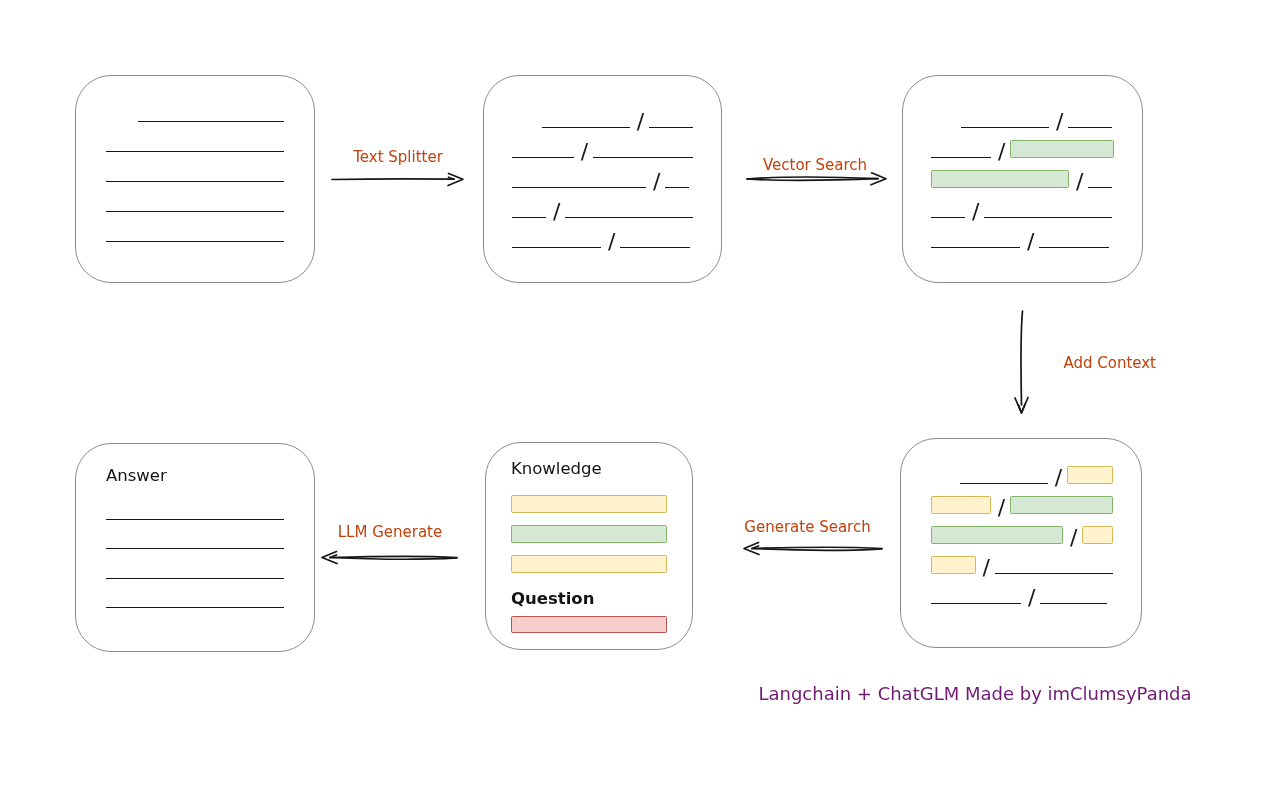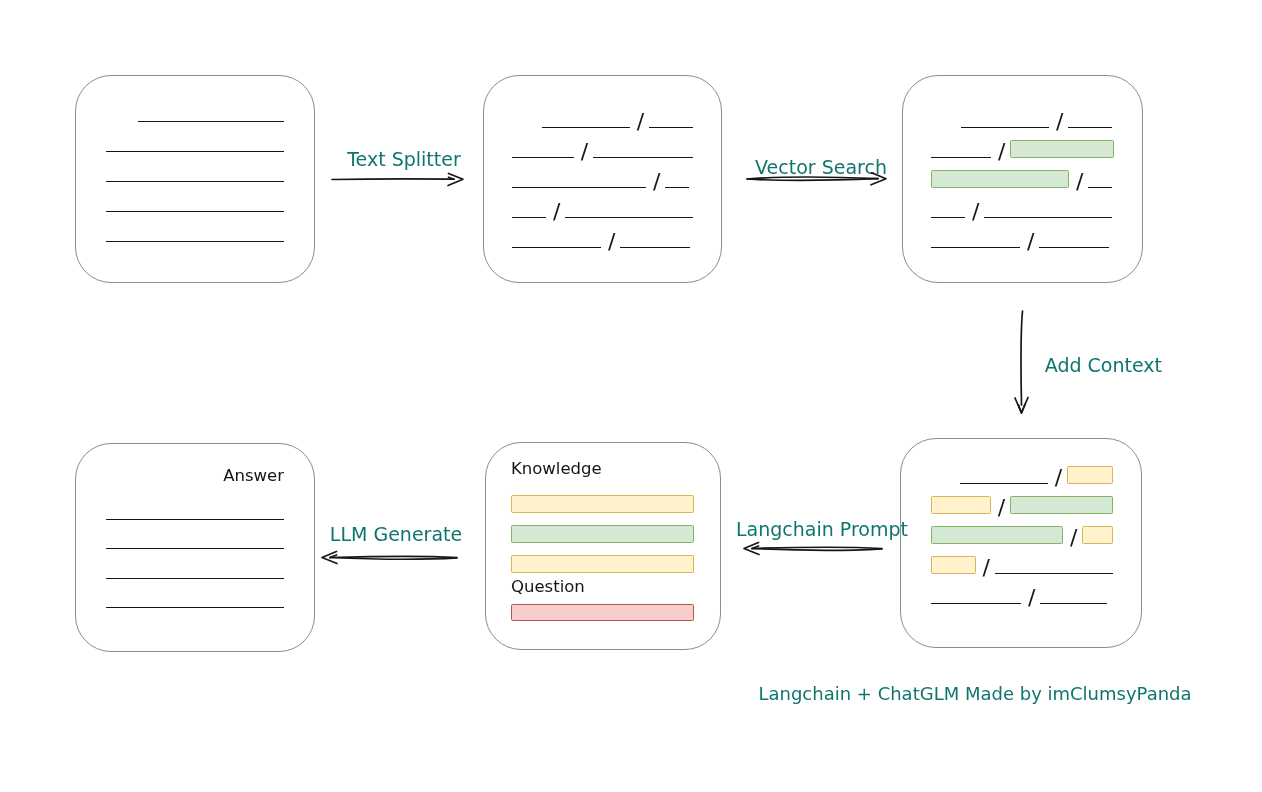--- a/index.html
+++ b/index.html
@@ -3,59 +3,59 @@
 <meta charset="utf-8">
 <style>
   html,body{margin:0;padding:0;background:#fff;}
   #canvas{position:relative;width:1262px;height:792px;background:#ffffff;overflow:hidden;
           font-family:"DejaVu Sans","Liberation Sans",sans-serif;color:#161616;}
 
   .box{position:absolute;border:1.4px solid #8d8d8d;border-radius:36px;background:#fff;box-sizing:border-box;}
   #box-source   {left:75px;  top:75px;  width:240px;height:208px;padding:16px 30px 0 30px;}
   #box-split    {left:483px; top:75px;  width:239px;height:208px;padding:22px 28px 0 28px;}
   #box-vector   {left:902px; top:75px;  width:241px;height:208px;padding:22px 28px 0 28px;}
-  #box-answer   {left:75px;  top:443px; width:240px;height:209px;padding:22px 30px 0 30px;text-align:right;}
-  #box-prompt   {left:485px; top:442px; width:236px;height:208px;padding:16px 25px 0 25px;}
+  #box-answer   {left:75px;  top:443px; width:240px;height:209px;padding:22px 30px 0 30px;}
+  #box-prompt   {left:485px; top:442px; width:208px;height:208px;padding:16px 25px 0 25px;}
   #box-context  {left:900px; top:438px; width:242px;height:210px;padding:15px 28px 0 30px;}
 
   .chunk-row{display:flex;align-items:flex-end;height:30px;}
   .answer-rows .chunk-row{height:29.5px;}
   .rows-q .chunk-row{height:17px;}
   .seg-line{display:inline-block;height:0;border-bottom:1.8px solid #161616;}
   .seg-indent{display:inline-block;height:0;}
   .seg-slash{font-size:22px;line-height:20px;margin:0 5px 0 7px;transform:translateY(4px);
              font-weight:500;color:#161616;}
   .seg-green,.seg-yellow,.seg-red{display:inline-block;height:18px;box-sizing:border-box;border-radius:1.5px;}
   .seg-green {background:#d5e8d4;border:1.7px solid #82b366;}
   .seg-yellow{background:#fff2cc;border:1.7px solid #d6b656;}
   .seg-red   {background:#f8cecc;border:1.7px solid #b85450;height:17px;}
 
   .inner-label{font-size:16.5px;color:#141414;height:20px;line-height:20px;}
   #box-prompt .rows{margin-top:4px;}
-  #box-prompt .inner-label.q{margin-top:4px;}
+  #box-prompt .inner-label.q{margin-top:16px;font-weight:bold;}
   #box-prompt .rows-q{margin-top:7px;}
   #box-answer .answer-rows{margin-top:4px;}
 
-  .flow-label{position:absolute;font-size:19px;color:#0f766e;text-align:center;white-space:nowrap;margin-left:6px;}
+  .flow-label{position:absolute;font-size:15px;color:#c2410c;text-align:center;white-space:nowrap;}
   #lbl-text-splitter  {left:328px;top:148px;width:140px;}
   #lbl-vector-search  {left:742px;top:156px;width:146px;}
   #lbl-add-context    {left:1036px;top:354px;width:120px;text-align:right;}
   #lbl-generate-prompt{left:730px;top:518px;width:155px;}
   #lbl-llm-response   {left:320px;top:523px;width:140px;}
 
   .arrow{position:absolute;}
   .arrow path{fill:none;stroke:#161616;stroke-width:1.7;stroke-linecap:round;stroke-linejoin:round;}
   #arr-text-splitter  {left:330px;top:170px;}
   #arr-vector-search  {left:744px;top:169px;}
   #arr-add-context    {left:1010px;top:309px;}
   #arr-generate-prompt{left:740px;top:539px;}
   #arr-llm-response   {left:320px;top:548px;}
 
   #caption{position:absolute;left:745px;top:683px;width:460px;text-align:center;
-           font-size:18px;color:#0f766e;white-space:nowrap;}
+           font-size:18px;color:#701a75;white-space:nowrap;}
 </style>
 </head>
 <body>
 
 <div id="canvas">
 
   <div class="box" id="box-source">
     <div class="rows">
         <div class="chunk-row">
           <span class="seg-indent" style="width: 32px;"></span>
@@ -204,21 +204,21 @@
           <span class="seg-line" style="width: 90px;"></span>
           <span class="seg-slash">/</span>
           <span class="seg-line" style="width: 67px;"></span>
         </div>
       </div>
   </div>
 
   <div class="flow-label" id="lbl-text-splitter">Text Splitter</div>
   <div class="flow-label" id="lbl-vector-search">Vector Search</div>
   <div class="flow-label" id="lbl-add-context">Add Context</div>
-  <div class="flow-label" id="lbl-generate-prompt">Langchain Prompt</div>
+  <div class="flow-label" id="lbl-generate-prompt">Generate Search</div>
   <div class="flow-label" id="lbl-llm-response">LLM Generate</div>
 
   <svg class="arrow" id="arr-text-splitter" width="138" height="20">
     <path d="M2 9.5 C 40 8.8, 95 8.8, 124 9.2"></path>
     <path d="M118.5 3.5 L133 9.3 L118 15.5"></path>
     <path d="M124 9.2 L118.5 7.2"></path>
   </svg>
 
   <svg class="arrow" id="arr-vector-search" width="146" height="20">
     <path d="M3 10 C 45 6.8, 100 8.2, 134 9.7"></path>

